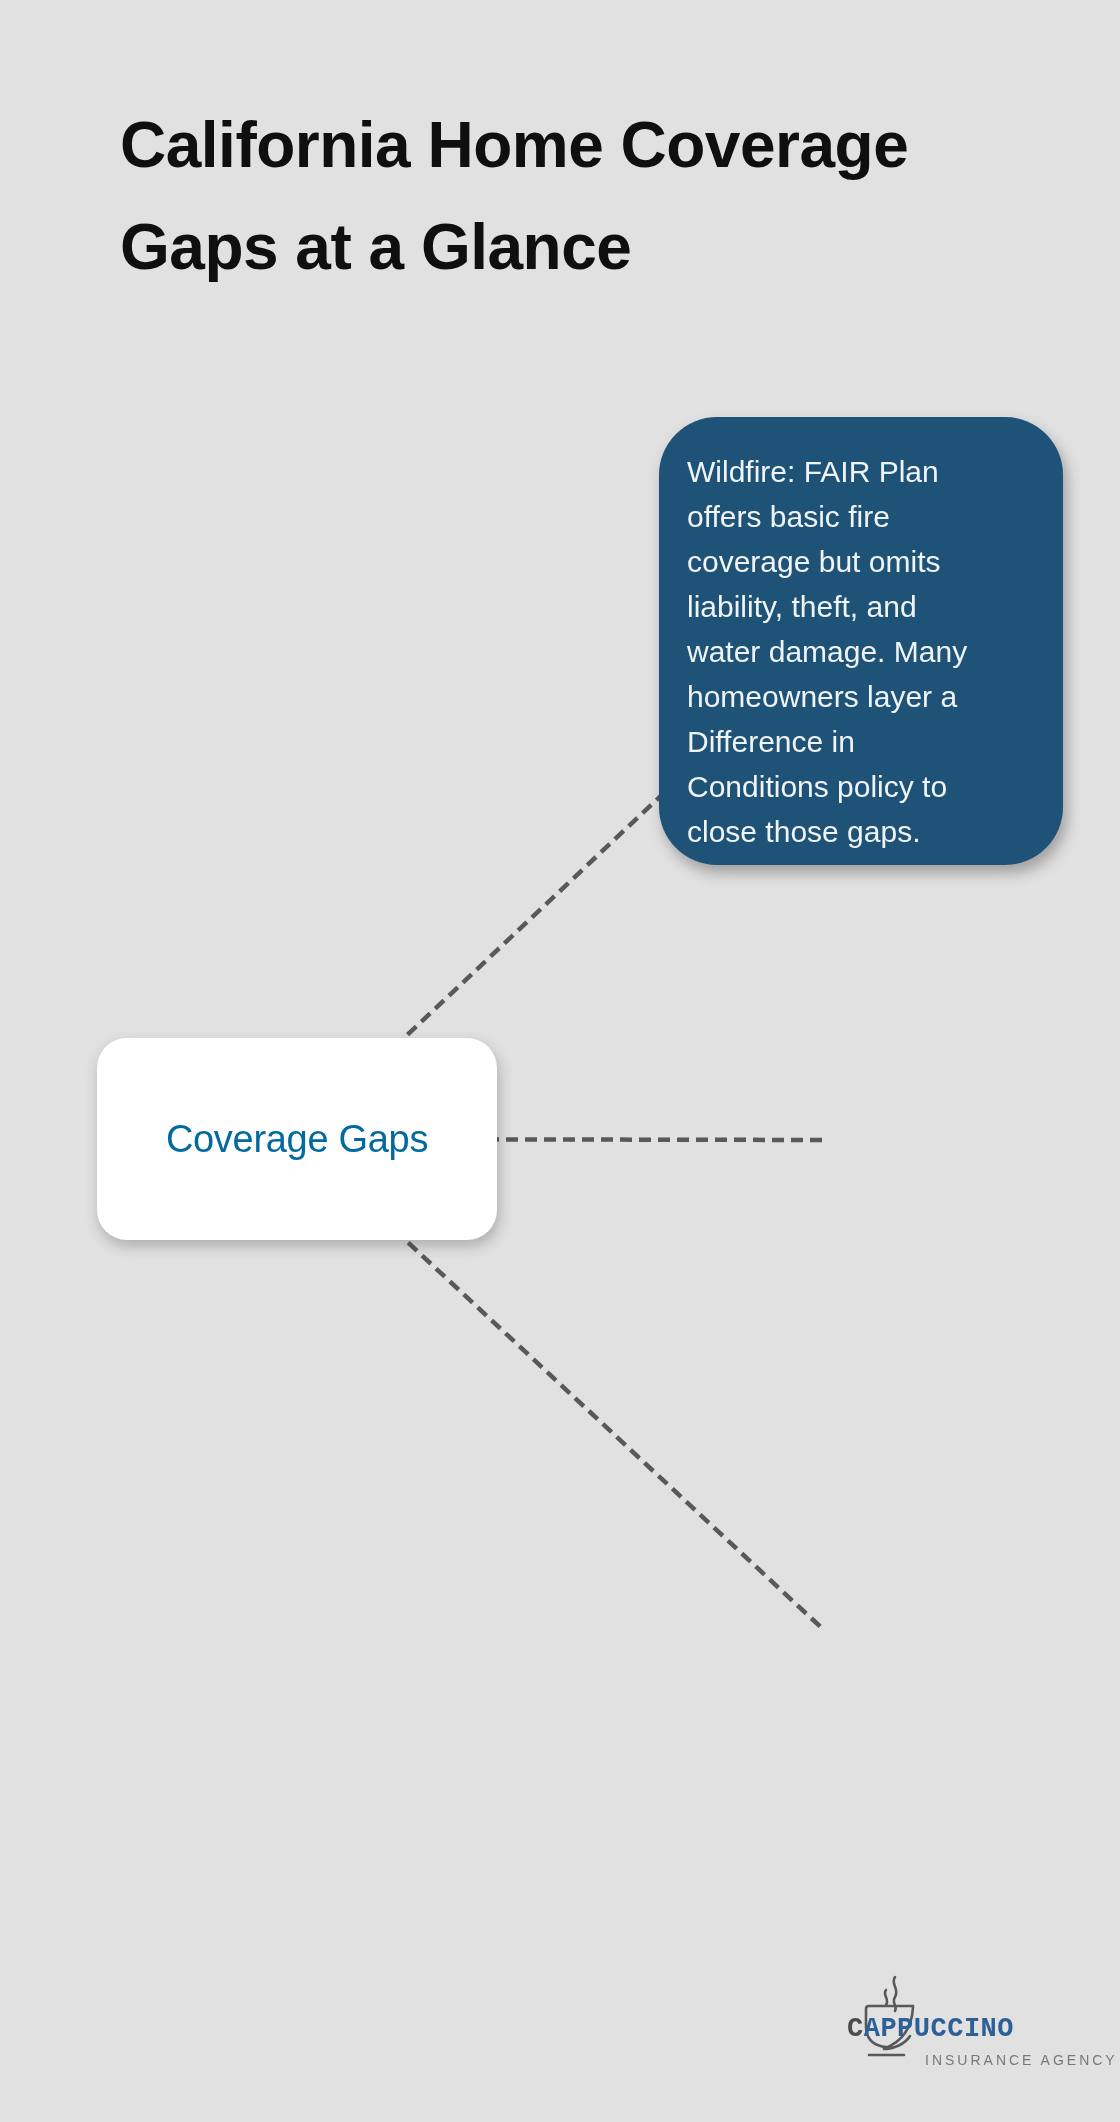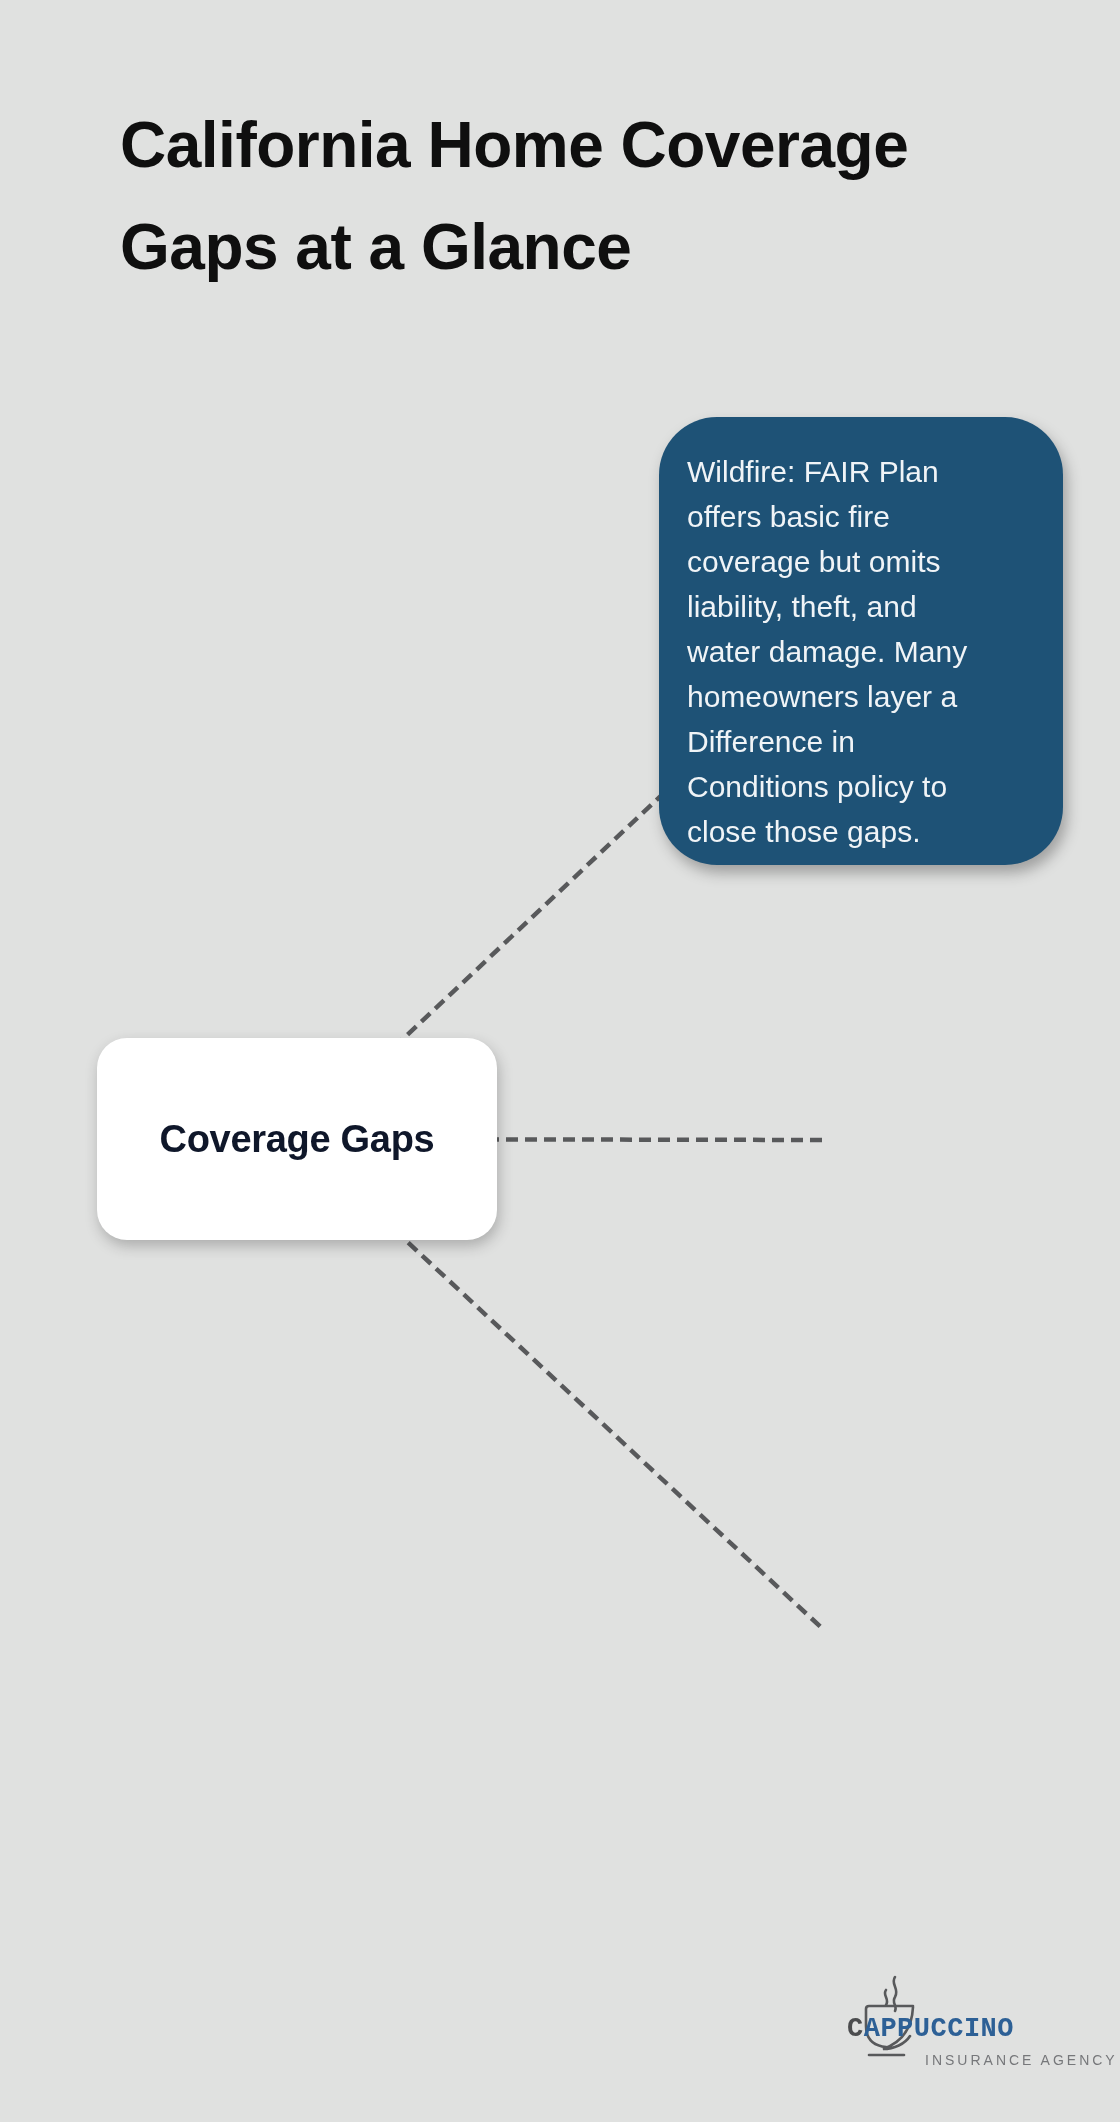--- a/index.html
+++ b/index.html
@@ -25,21 +25,21 @@
     stroke:var(--connector); stroke-width:4.5; stroke-dasharray:12 7;
   }
   .center-node{
     position:absolute; z-index:2;
     left:97px; top:1038px; width:400px; height:202px;
     background:var(--center_node_bg); border-radius:30px;
     box-shadow:2px 6px 14px rgba(40,40,40,0.28);
     display:flex; align-items:center; justify-content:center;
   }
   .center-node .label{
-    font-size:38px; font-weight:700; color:#0f172a; letter-spacing:-0.3px;
+    font-size:38px; font-weight:400; color:#0369a1; letter-spacing:-0.3px;
   }
   .branch{
     position:absolute; z-index:2;
     left:623px; width:404px;
     background:var(--branch_box); border-radius:58px;
     box-shadow:4px 8px 14px rgba(40,40,40,0.35);
     padding:32px 0 0 28px;
     margin-left:36px;
   }
   .branch .branch-text{

